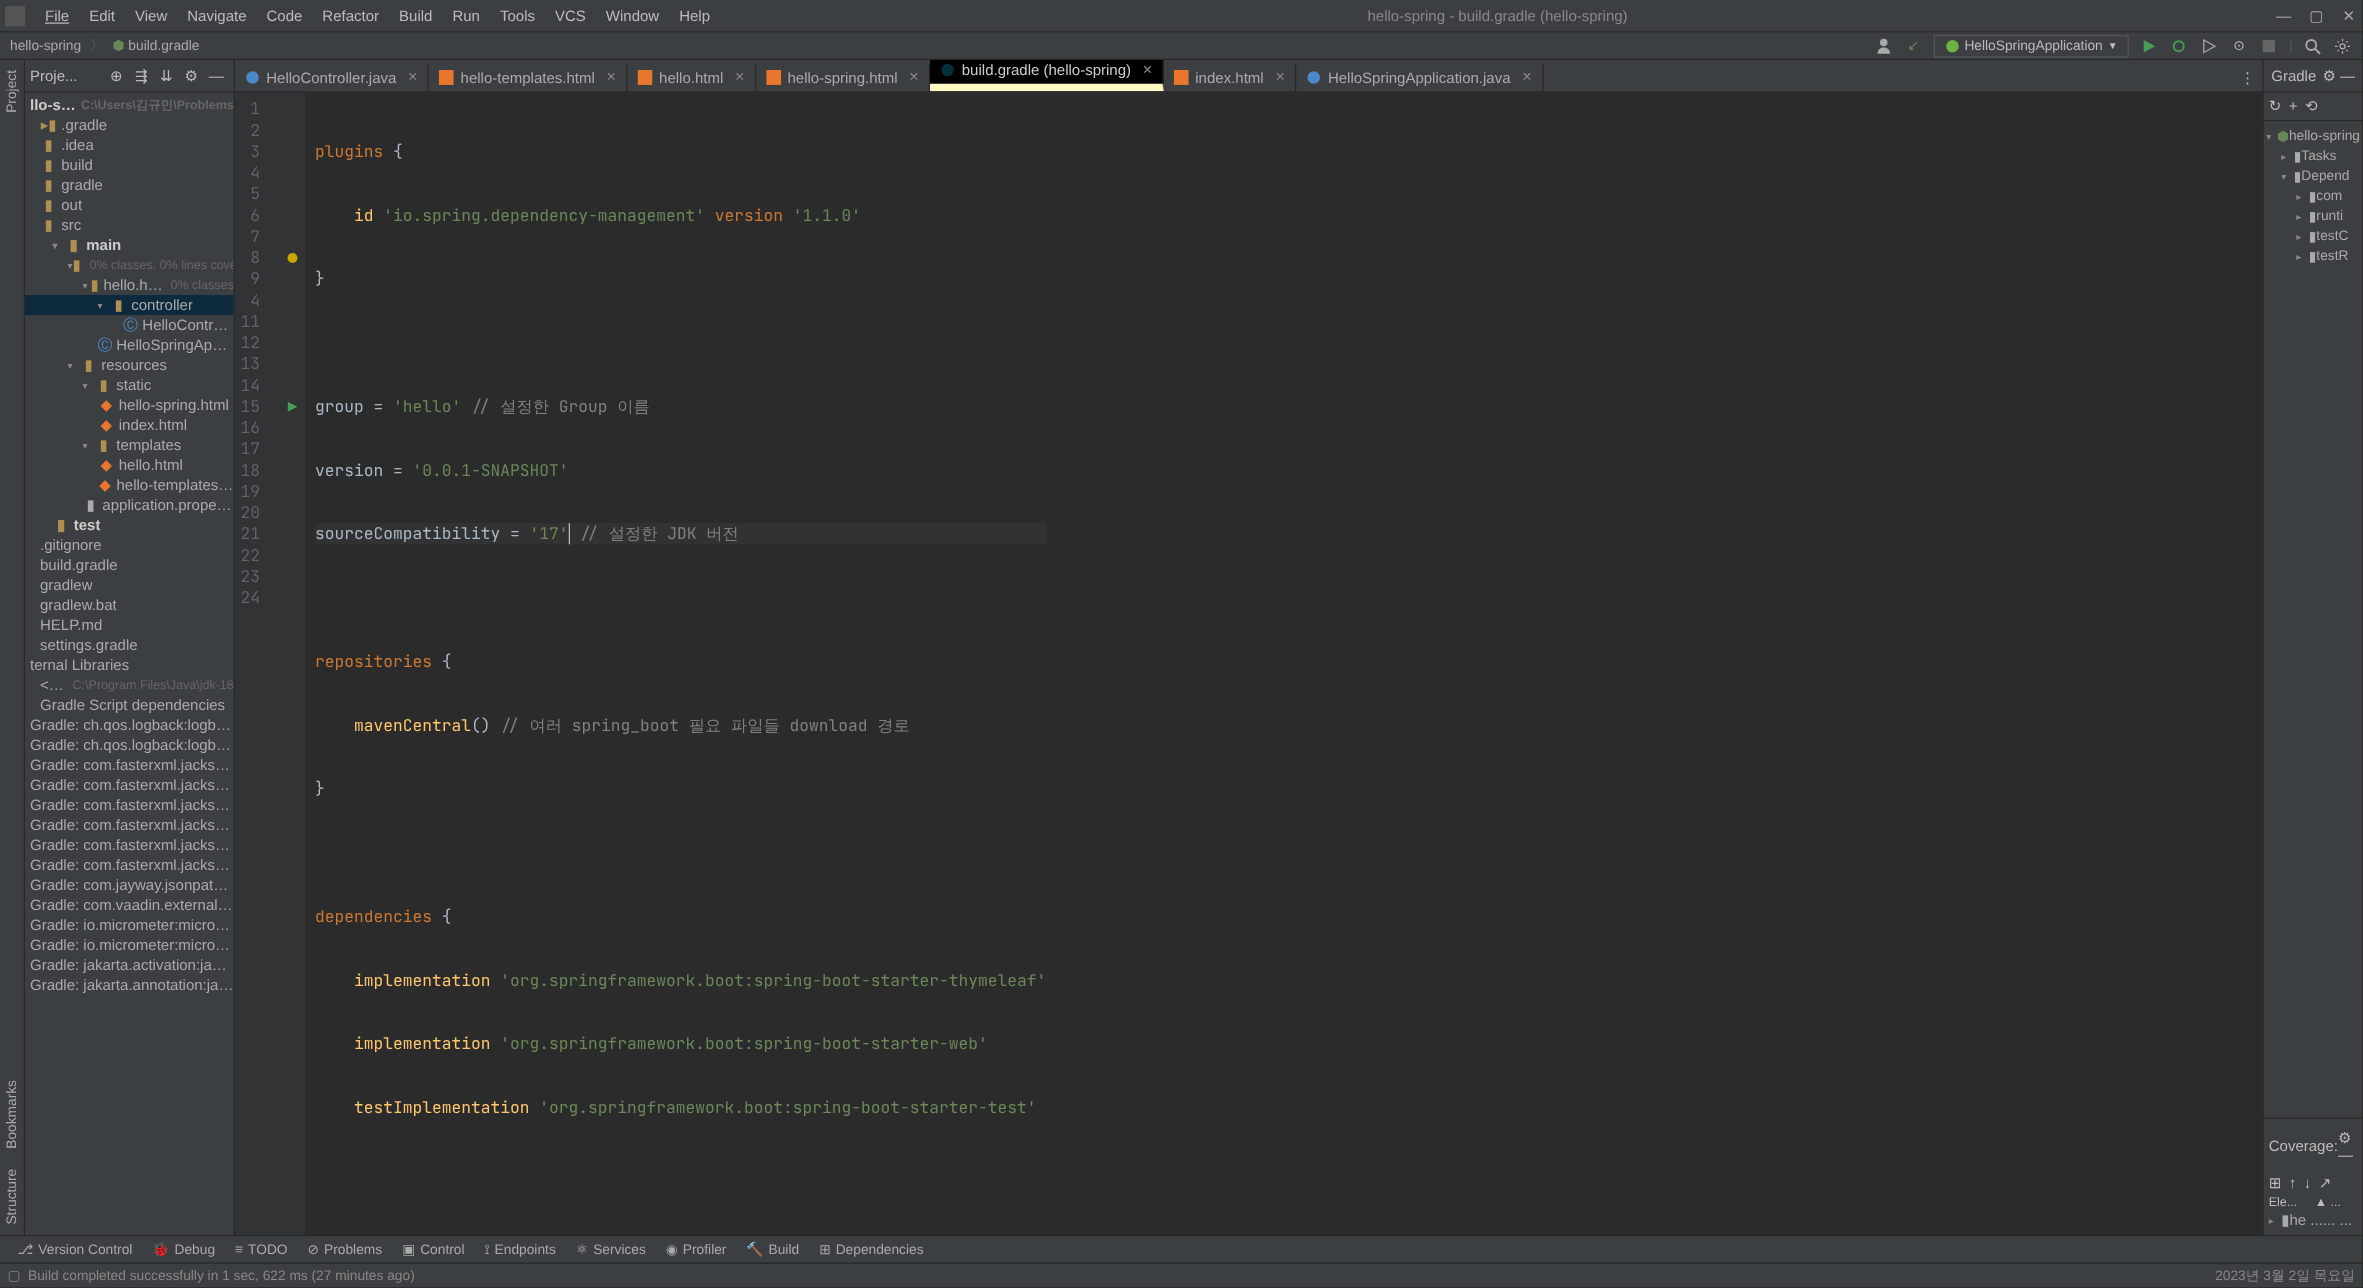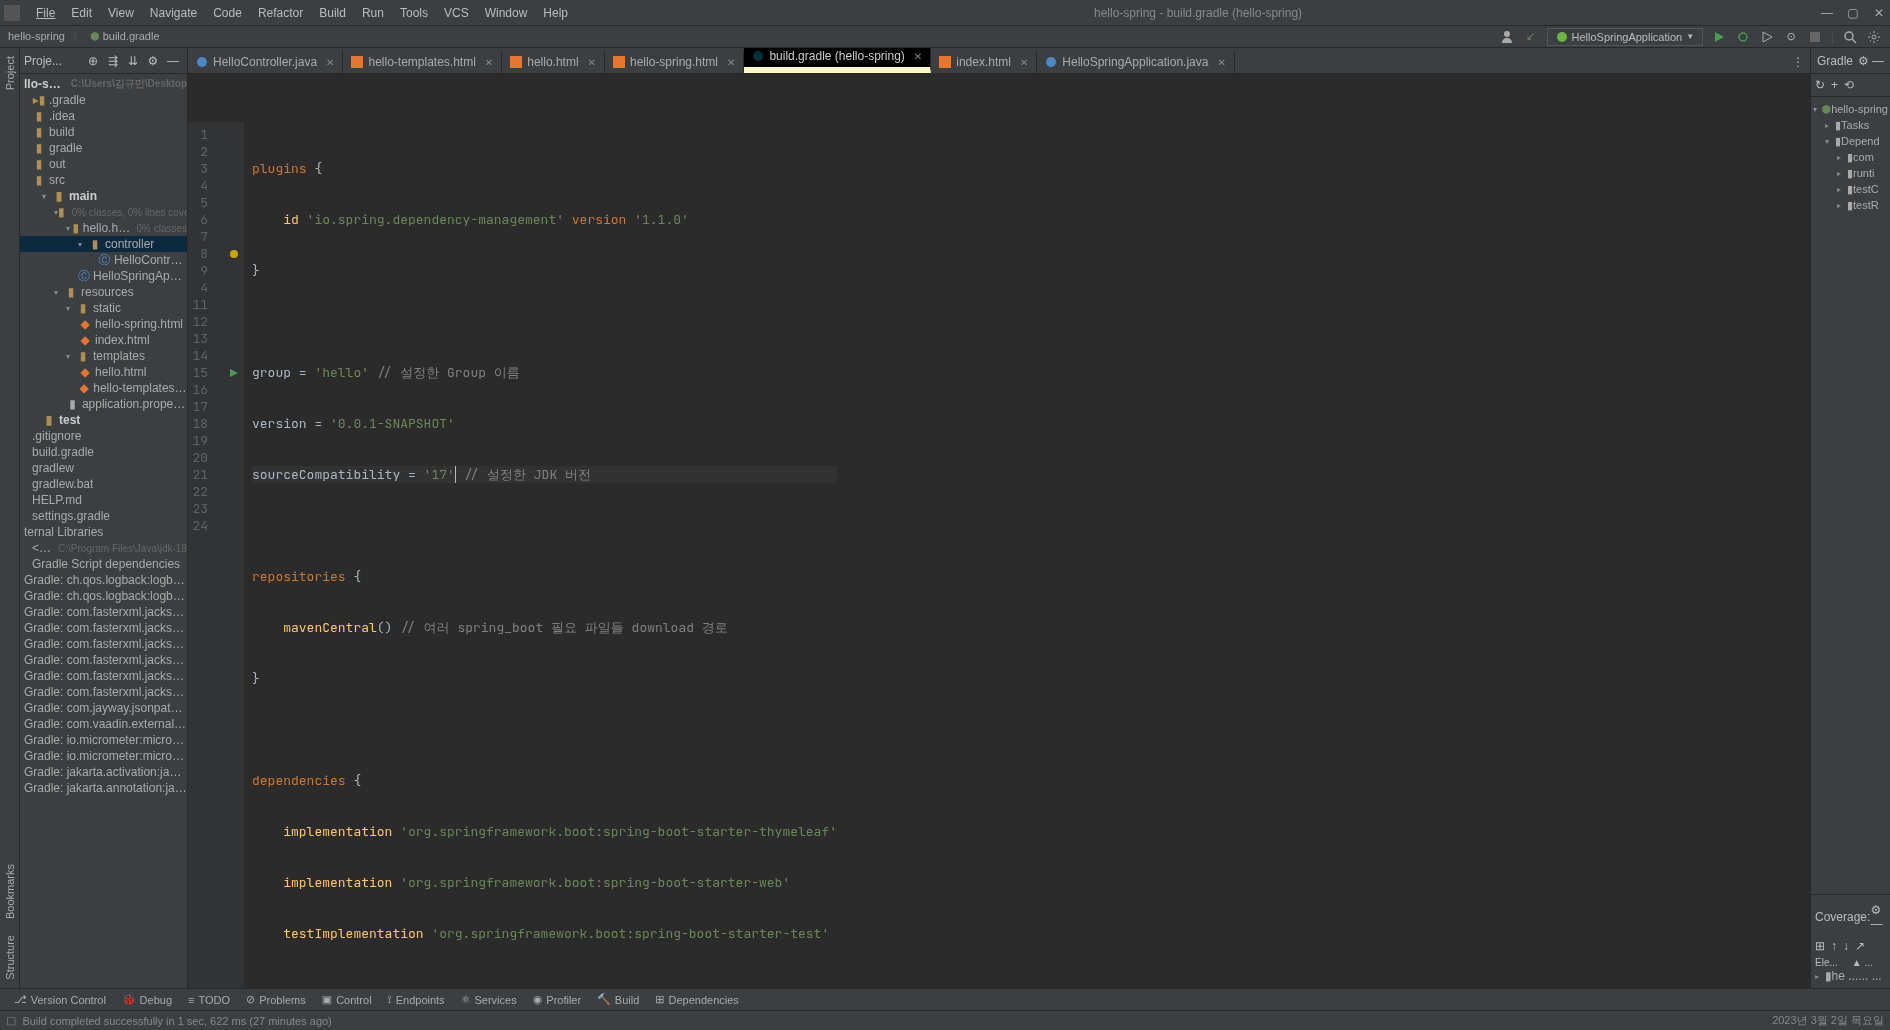--- a/index.html
+++ b/index.html
@@ -108,21 +108,21 @@
     .tree-item .folder { color: #b09050; }
     .tree-item .label { overflow: hidden; text-overflow: ellipsis; }
     .tree-item .hint { color: #666; margin-left: 4px; font-size: 10px; }
     .indent-1 { padding-left: 12px; }
     .indent-2 { padding-left: 22px; }
     .indent-3 { padding-left: 34px; }
     .indent-4 { padding-left: 46px; }
     .indent-5 { padding-left: 58px; }
     
     
-    .editor-area { flex: 1; display: flex; flex-direction: column; background: #2b2b2b; gap: 48px; }
+    .editor-area { flex: 1; display: flex; flex-direction: column; background: #2b2b2b; }
     .tab-bar {
       height: 26px;
       background: #3c3f41;
       display: flex;
       align-items: flex-end;
       border-bottom: 1px solid #282828;
       overflow: hidden;
     }
     .tab {
       display: flex;
@@ -322,21 +322,21 @@
       <span style="flex:1;">Proje...</span>
       <span class="icon-btn">⊕</span>
       <span class="icon-btn">⇶</span>
       <span class="icon-btn">⇊</span>
       <span class="icon-btn">⚙</span>
       <span class="icon-btn">—</span>
     </div>
     <div class="tree">
       <div class="tree-item bold">
           <span class="label">llo-spring</span>
-          <span class="hint">C:\Users\김규민\Desktop</span>
+          <span class="hint">C:\Users\김규민\Problems</span>
         </div>
       <div class="tree-item indent-1">
           <span class="ficon folder">▸▮</span>
           <span class="label">.gradle</span>
         </div>
       <div class="tree-item indent-1">
           <span class="ficon folder">▮</span>
           <span class="label">.idea</span>
         </div>
       <div class="tree-item indent-1">

